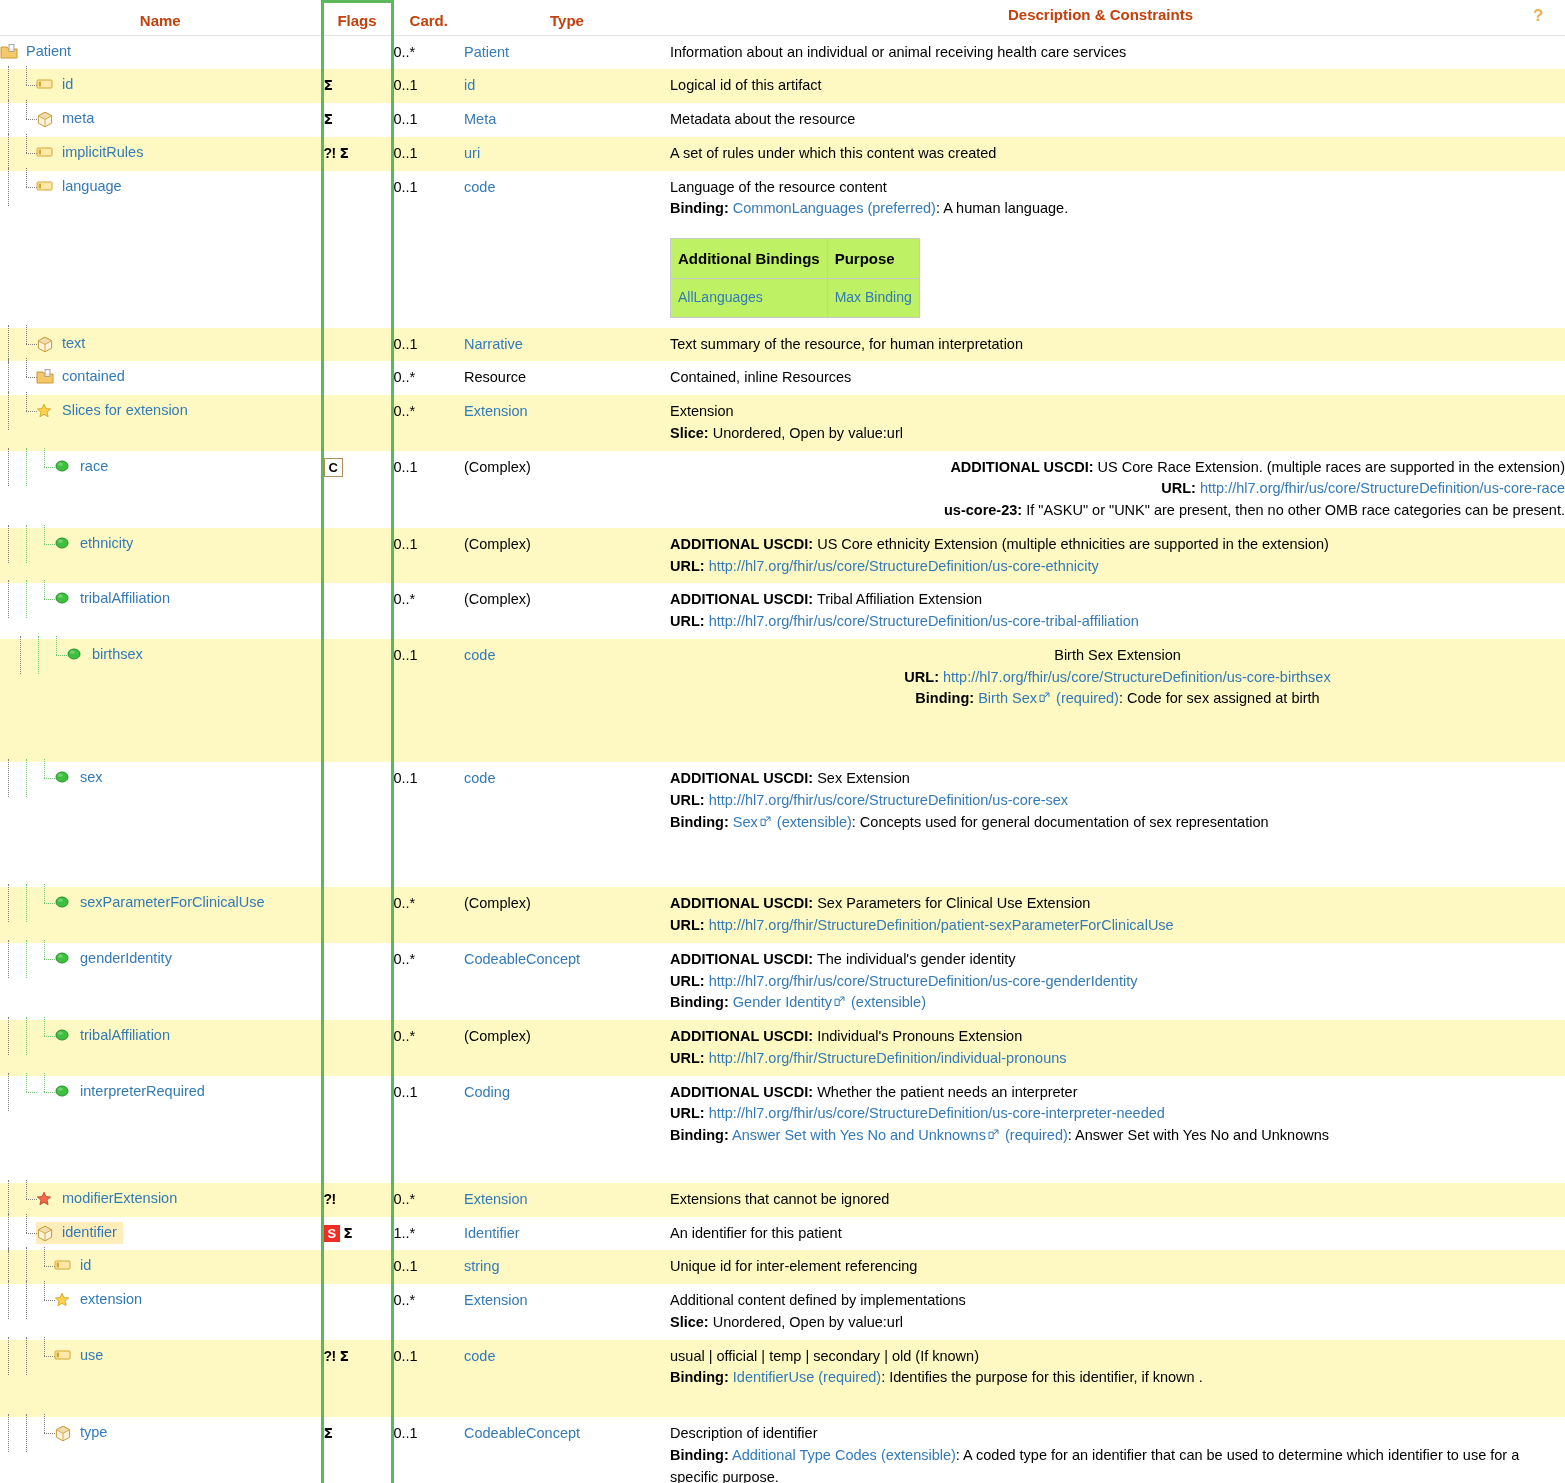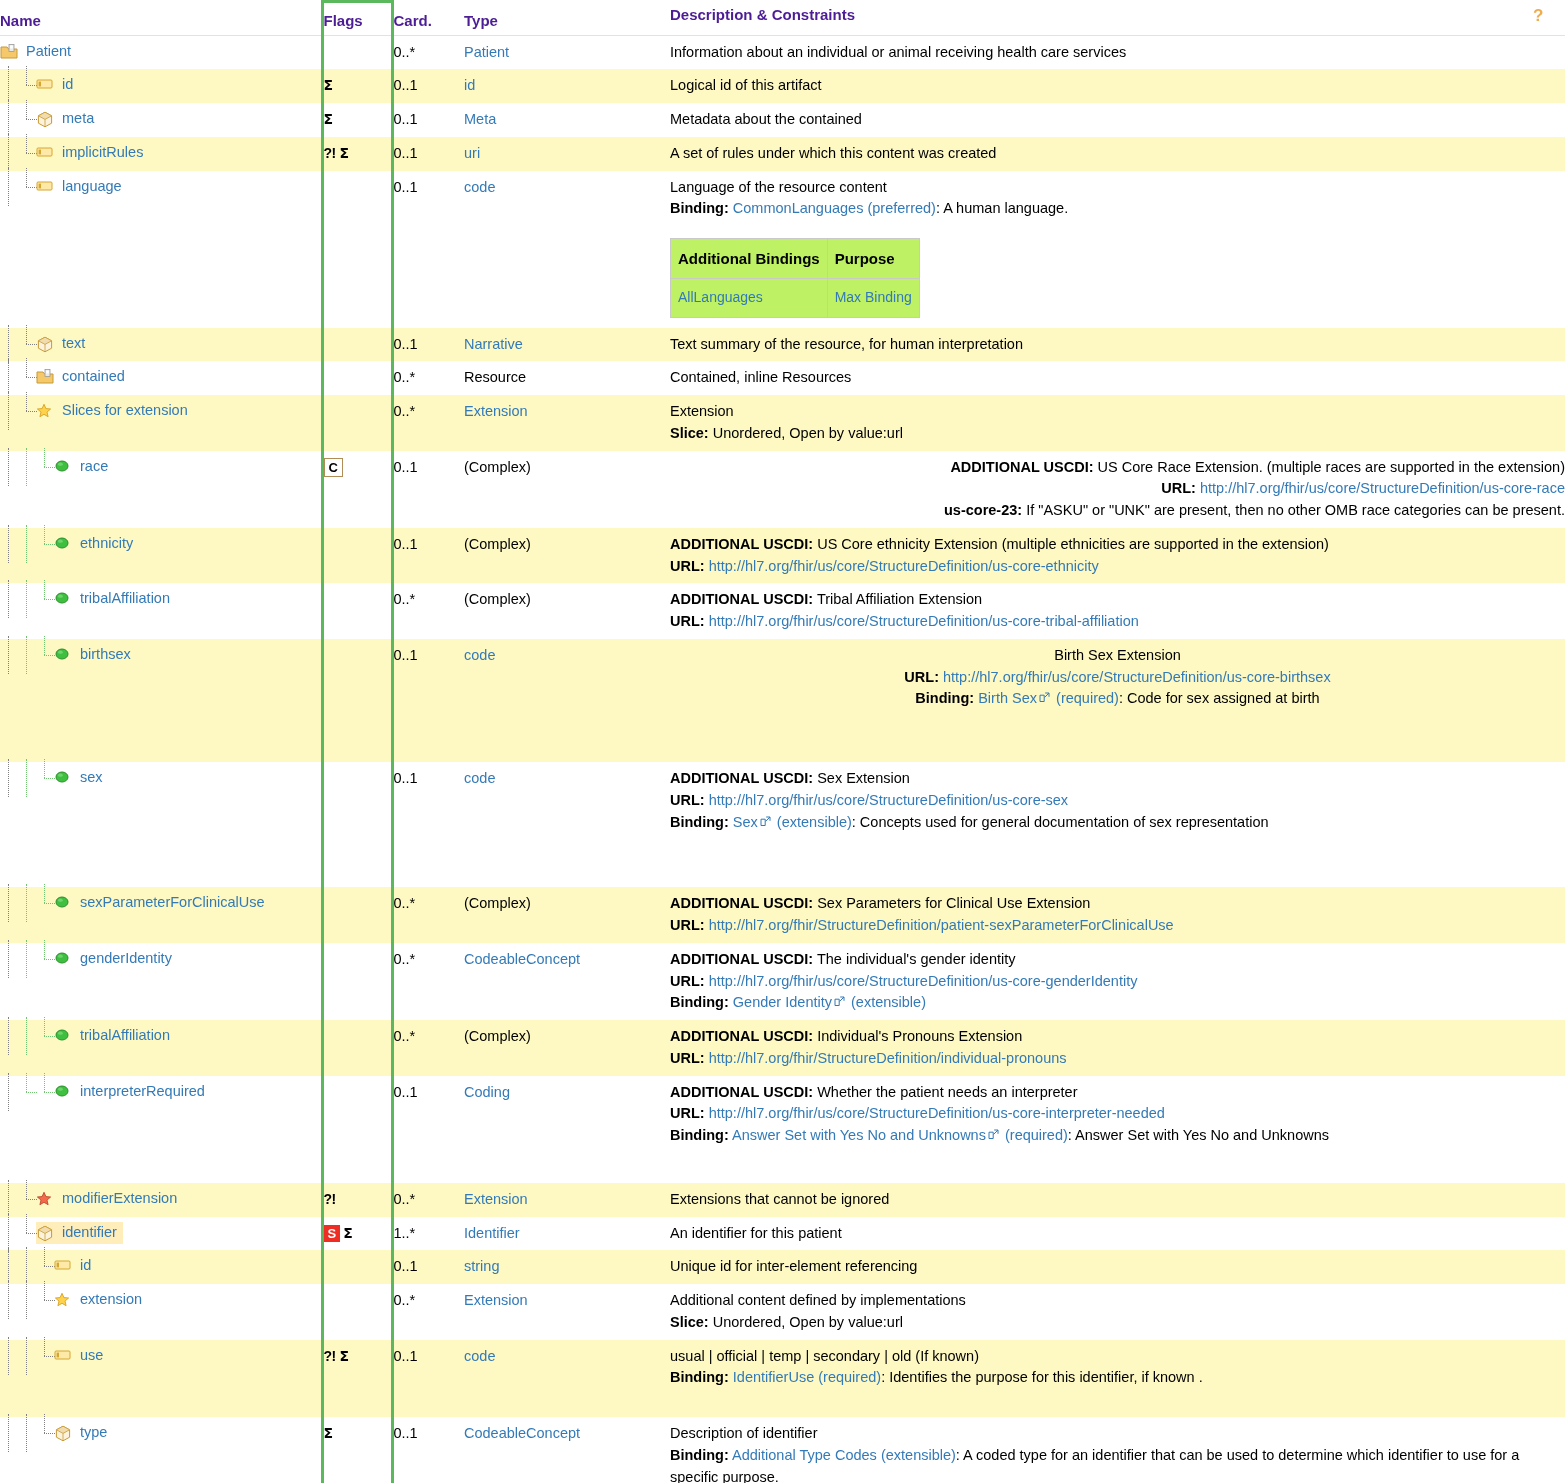--- a/index.html
+++ b/index.html
@@ -21,23 +21,23 @@
     width:1565px;
     table-layout:fixed;
   }
   table.sd col.c-name{width:322px;}
   table.sd col.c-flags{width:70px;}
   table.sd col.c-card{width:72px;}
   table.sd col.c-type{width:206px;}
   table.sd col.c-desc{width:895px;}
 
   table.sd th{
-    text-align:left;
+    text-align:center;
     vertical-align:bottom;
-    color:#4c1d95;
+    color:#c2410c;
     font-weight:bold;
     font-size:15px;
     padding:4px 0 6px 0;
     background:#ffffff;
     border-bottom:1px solid #e2e2e2;
   }
   table.sd td{
     vertical-align:top;
     padding:6px 0 6px 0;
     background:#ffffff;
@@ -228,21 +228,21 @@
                   </svg>
                 </span>
                 <a href="#" class="nm">meta</a>
               </span>
             </div>
           </td>
           <td class="flagcell"><span class="flags"><span class="sigma">Σ</span></span></td>
           <td class="card">0..1</td>
           <td class="type"><a href="#">Meta</a></td>
           <td class="desc">
-            <div>Metadata about the contained</div>
+            <div>Metadata about the resource</div>
           </td>
         </tr>
         <tr class="alt">
           <td class="namecell">
             <div class="nameinner">
               <span class="tick vline"></span>
               <span class="tick elbow"></span>
               <span class="hl-wrap">
                 <span class="icon">
                   <svg width="18" height="14" viewBox="0 0 18 14">
@@ -438,21 +438,21 @@
           </td>
           <td class="flagcell"><span class="flags"></span></td>
           <td class="card">0..*</td>
           <td class="type"><span class="typetext">(Complex)</span></td>
           <td class="desc">
             <div><b>ADDITIONAL USCDI:</b> Tribal Affiliation Extension</div>
             <div><b>URL:</b> <a href="#">http://hl7.org/fhir/us/core/StructureDefinition/us-core-tribal-affiliation</a></div>
           </td>
         </tr>
         <tr class="alt">
-          <td class="namecell" style="padding-bottom: 52px;">
+          <td class="namecell" style="padding-bottom: 52px; padding-left: 12px;">
             <div class="nameinner">
               <span class="tick vline"></span>
               <span class="tick vline vline-g"></span>
               <span class="tick elbow elbow-g"></span>
               <span class="hl-wrap">
                 <span class="icon">
                   <svg width="16" height="14" viewBox="0 0 16 14">
                     <ellipse cx="8" cy="7" rx="6" ry="5" fill="#3fbf3f" stroke="#2a8f2a" stroke-width="1"></ellipse>
                     <ellipse cx="6.4" cy="5.2" rx="2.4" ry="1.6" fill="#79da79" opacity="0.8"></ellipse>
                   </svg>

